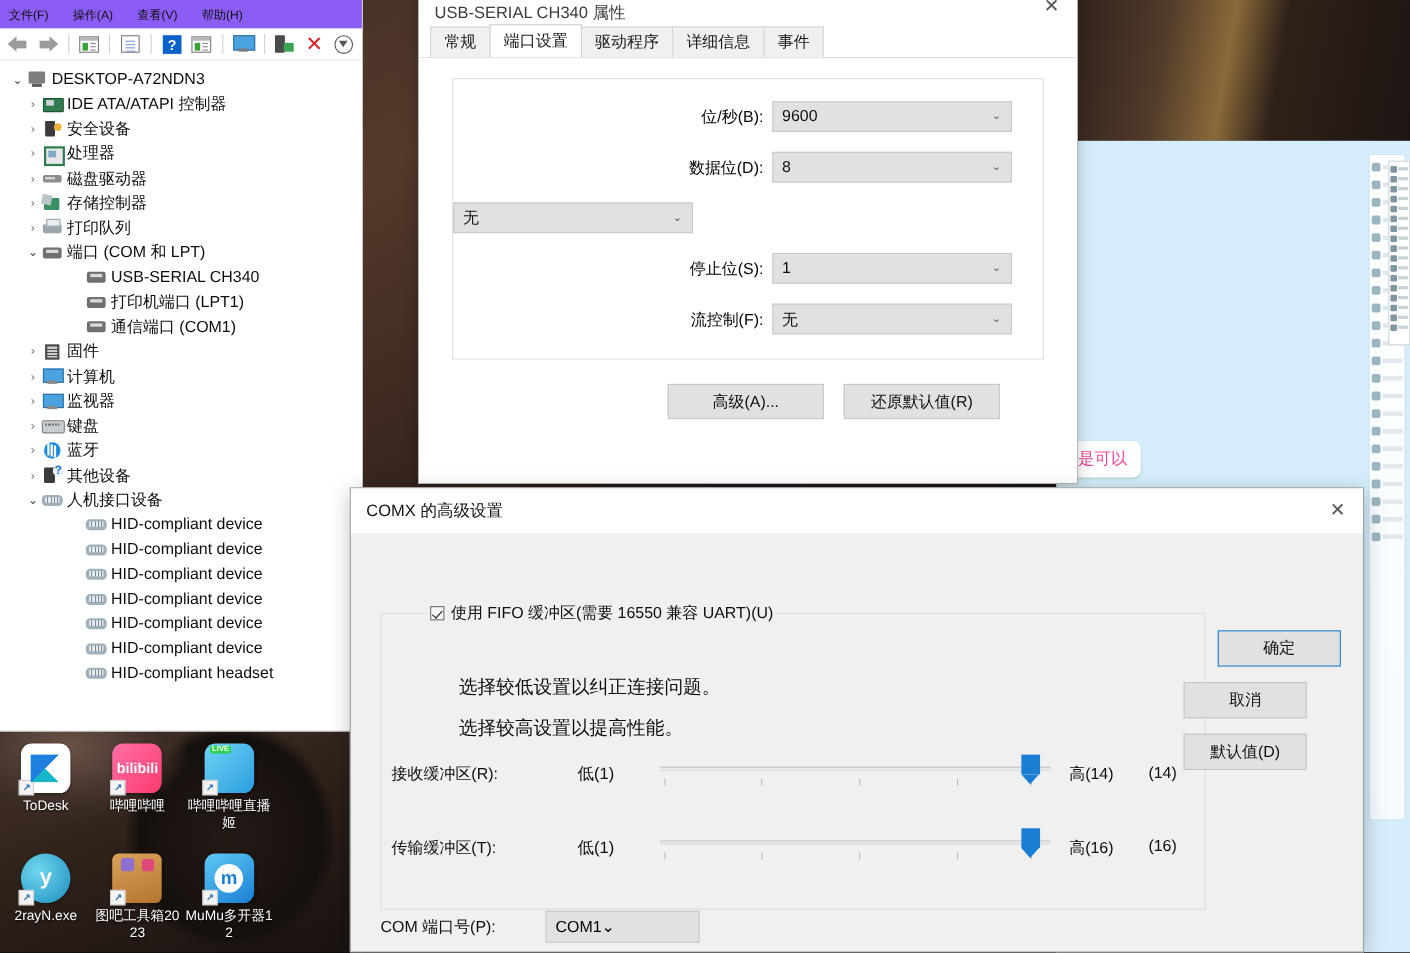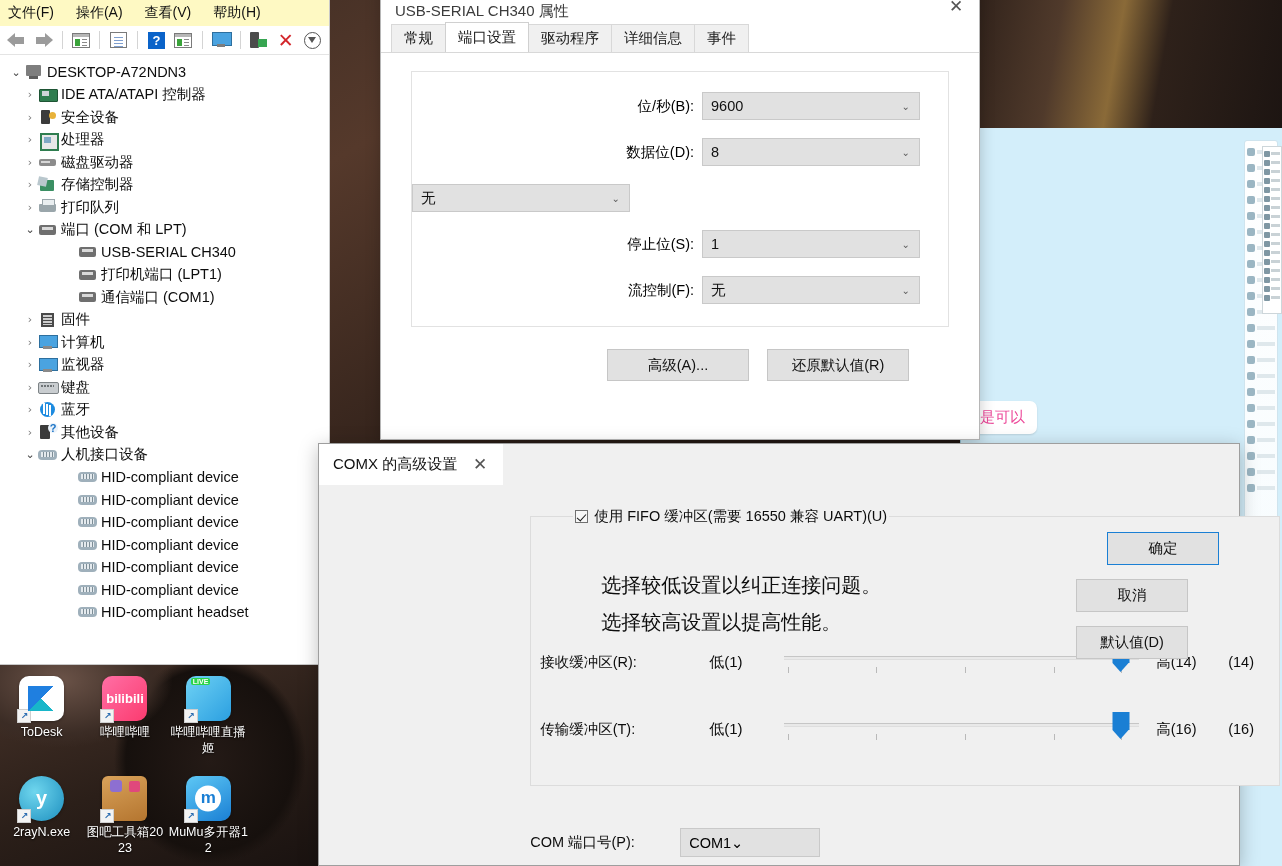--- a/index.html
+++ b/index.html
@@ -80,22 +80,22 @@
   #device-manager {
     position: absolute; left: 0; top: 0; width: 330px; height: 665px;
     background: #ffffff;
     border-right: 1px solid #c9c9c9;
     border-bottom: 1px solid #c9c9c9;
     display: flex; flex-direction: column;
   }
   #dm-menubar {
     height: 26px; display: flex; align-items: center;
     padding-left: 6px; gap: 18px;
-    background: #fef9c3;
-    font-size: 14px; color: #111;
+    background: #8b5cf6;
+    font-size: 11px; color: #111;
   }
   #dm-menubar .menu-item { cursor: default; padding: 2px 2px; white-space: nowrap; }
 
   #dm-toolbar {
     height: 29px; display: flex; align-items: center; gap: 2px;
     padding: 0 4px;
     background: #ffffff;
     border-bottom: 1px solid #e4e4e4;
   }
   .tb-btn {
@@ -290,21 +290,21 @@
     font-size: 14.5px; color: #111; display: flex; align-items: center; justify-content: center;
     font-family: "Liberation Sans", sans-serif;
   }
 
   
   #adv-dialog {
     position: absolute; left: 318px; top: 443px; width: 922px; height: 423px;
     background: #f0f0f0;
     border: 1px solid #9e9e9e;
     box-shadow: 0 4px 18px rgba(0,0,0,.25);
-    display: flex; flex-direction: row;
+    display: flex; flex-direction: column;
   }
   #adv-titlebar {
     height: 41px; background: #ffffff;
     display: flex; align-items: center; justify-content: space-between;
     padding-left: 14px;
   }
   #adv-title { font-size: 15px; color: #111; }
   #adv-body { flex: 1; position: relative; padding: 20px 0 0 0; }
 
   #adv-fifo-group {
@@ -318,21 +318,21 @@
   }
   .checkbox-glyph {
     width: 13px; height: 13px; border: 1px solid #707070; background: #f7f7f7;
     position: relative; flex: 0 0 13px;
   }
   .checkbox-glyph.checked::after {
     content: ""; position: absolute; left: 3px; top: 1px; width: 4px; height: 8px;
     border: solid #1a1a1a; border-width: 0 1.6px 1.6px 0; transform: rotate(42deg);
   }
   .fifo-desc {
-    position: absolute; left: 70px; font-size: 20px; color: #0d0d0d;
+    position: absolute; left: 70px; font-size: 17px; color: #0d0d0d;
   }
   #fifo-desc-1 { top: 55px; }
   #fifo-desc-2 { top: 92px; }
 
   .slider-row {
     position: absolute; left: 0; right: 0; height: 34px;
     display: flex; align-items: center;
   }
   #slider-row-rx { top: 128px; }
   #slider-row-tx { top: 195px; }

